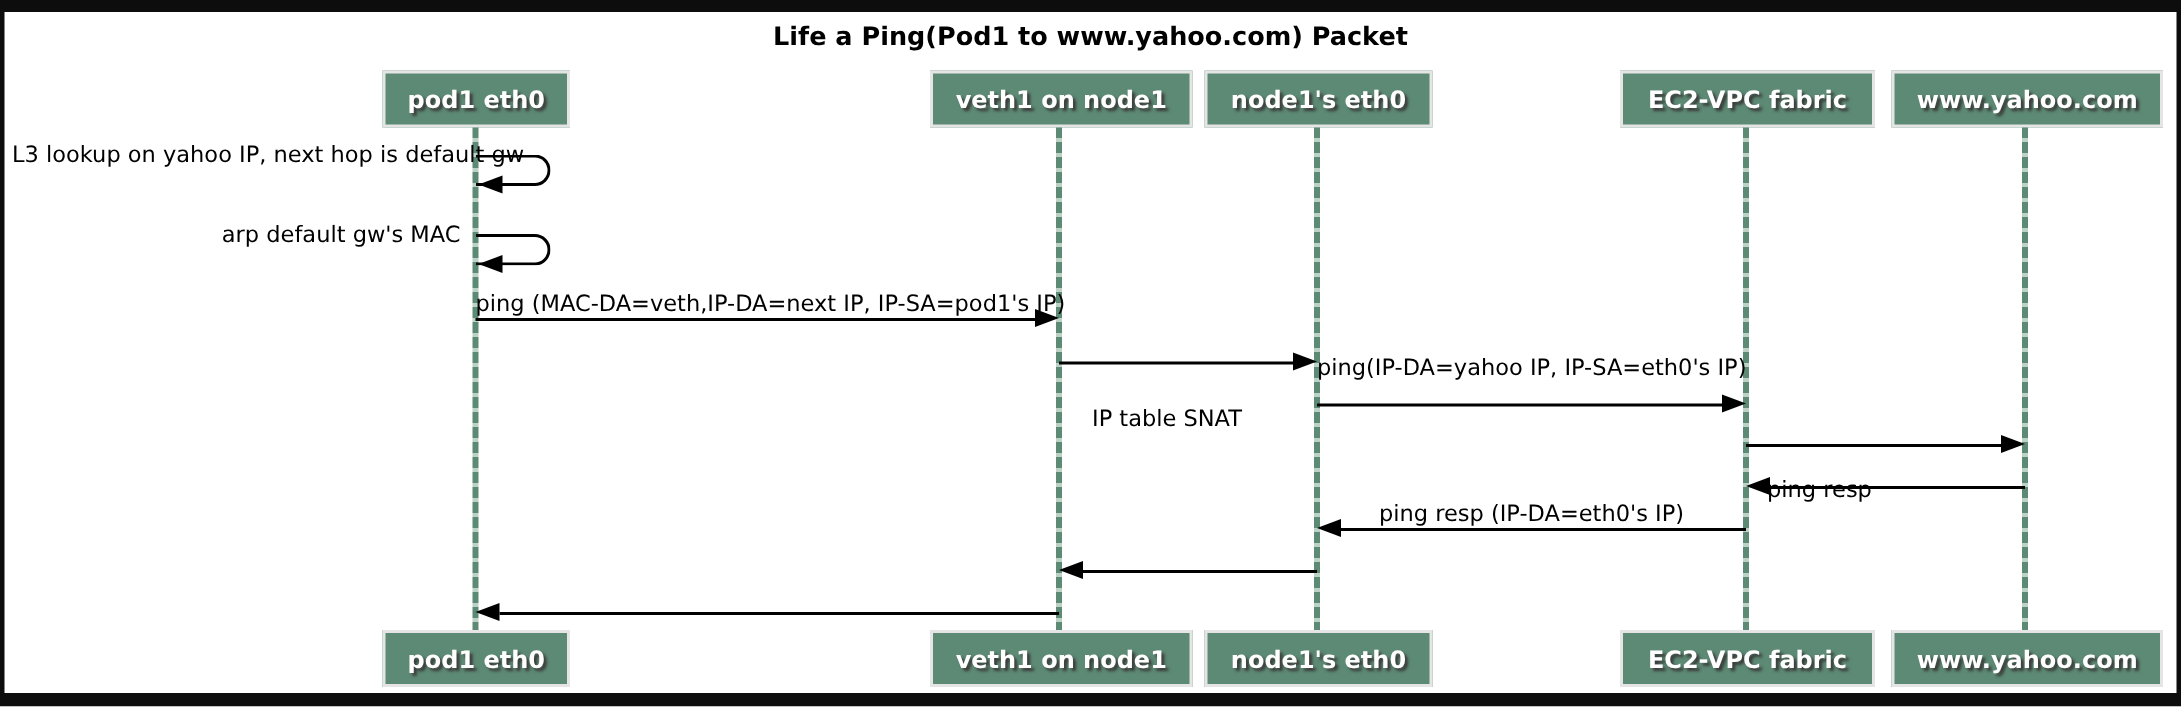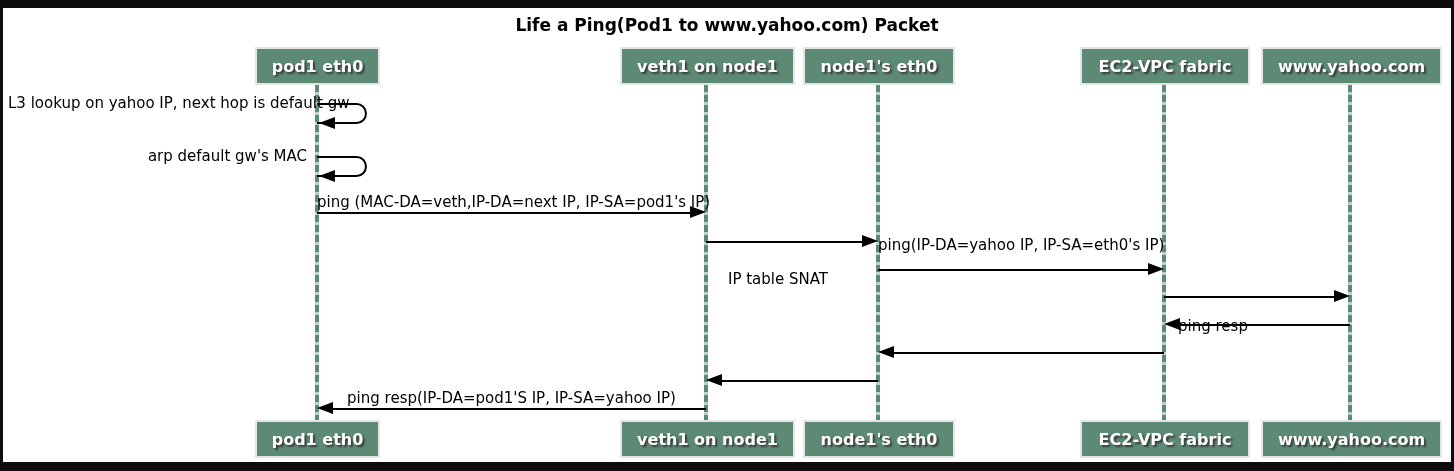--- a/index.html
+++ b/index.html
@@ -86,21 +86,21 @@
       <div class="msg-line" style="left: 706px; top: 241px; width: 156px;"></div>
       <div class="tri-right" style="left: 862px; top: 235px;"></div>
       <div class="msg-label center" style="left: 878px; top: 236px; width: 286px;">ping(IP-DA=yahoo IP, IP-SA=eth0's IP)</div>
       <div class="msg-line" style="left: 878px; top: 269px; width: 270px;"></div>
       <div class="tri-right" style="left: 1148px; top: 263px;"></div>
       <div class="msg-line" style="left: 1164px; top: 296px; width: 170px;"></div>
       <div class="tri-right" style="left: 1334px; top: 290px;"></div>
       <div class="msg-label center" style="left: 1120px; top: 305px; width: 186px; margin-top: 12px;">ping resp</div>
       <div class="msg-line" style="left: 1180px; top: 324px; width: 170px;"></div>
       <div class="tri-left" style="left: 1164px; top: 318px;"></div>
+      <div class="msg-label center" style="left: 878px; top: 333px; width: 286px;">ping resp (IP-DA=eth0's IP)</div>
       <div class="msg-line" style="left: 894px; top: 352px; width: 270px;"></div>
       <div class="tri-left" style="left: 878px; top: 346px;"></div>
       <div class="msg-line" style="left: 722px; top: 380px; width: 156px;"></div>
       <div class="tri-left" style="left: 706px; top: 374px;"></div>
-      <div class="msg-label center" style="left: 317px; top: 389px; width: 389px;">ping resp(IP-DA=pod1'S IP, IP-SA=yahoo IP)</div>
       <div class="msg-line" style="left: 333px; top: 408px; width: 373px;"></div>
       <div class="tri-left" style="left: 317px; top: 402px;"></div>
     </div>
 </div>
 
 </body></html>

